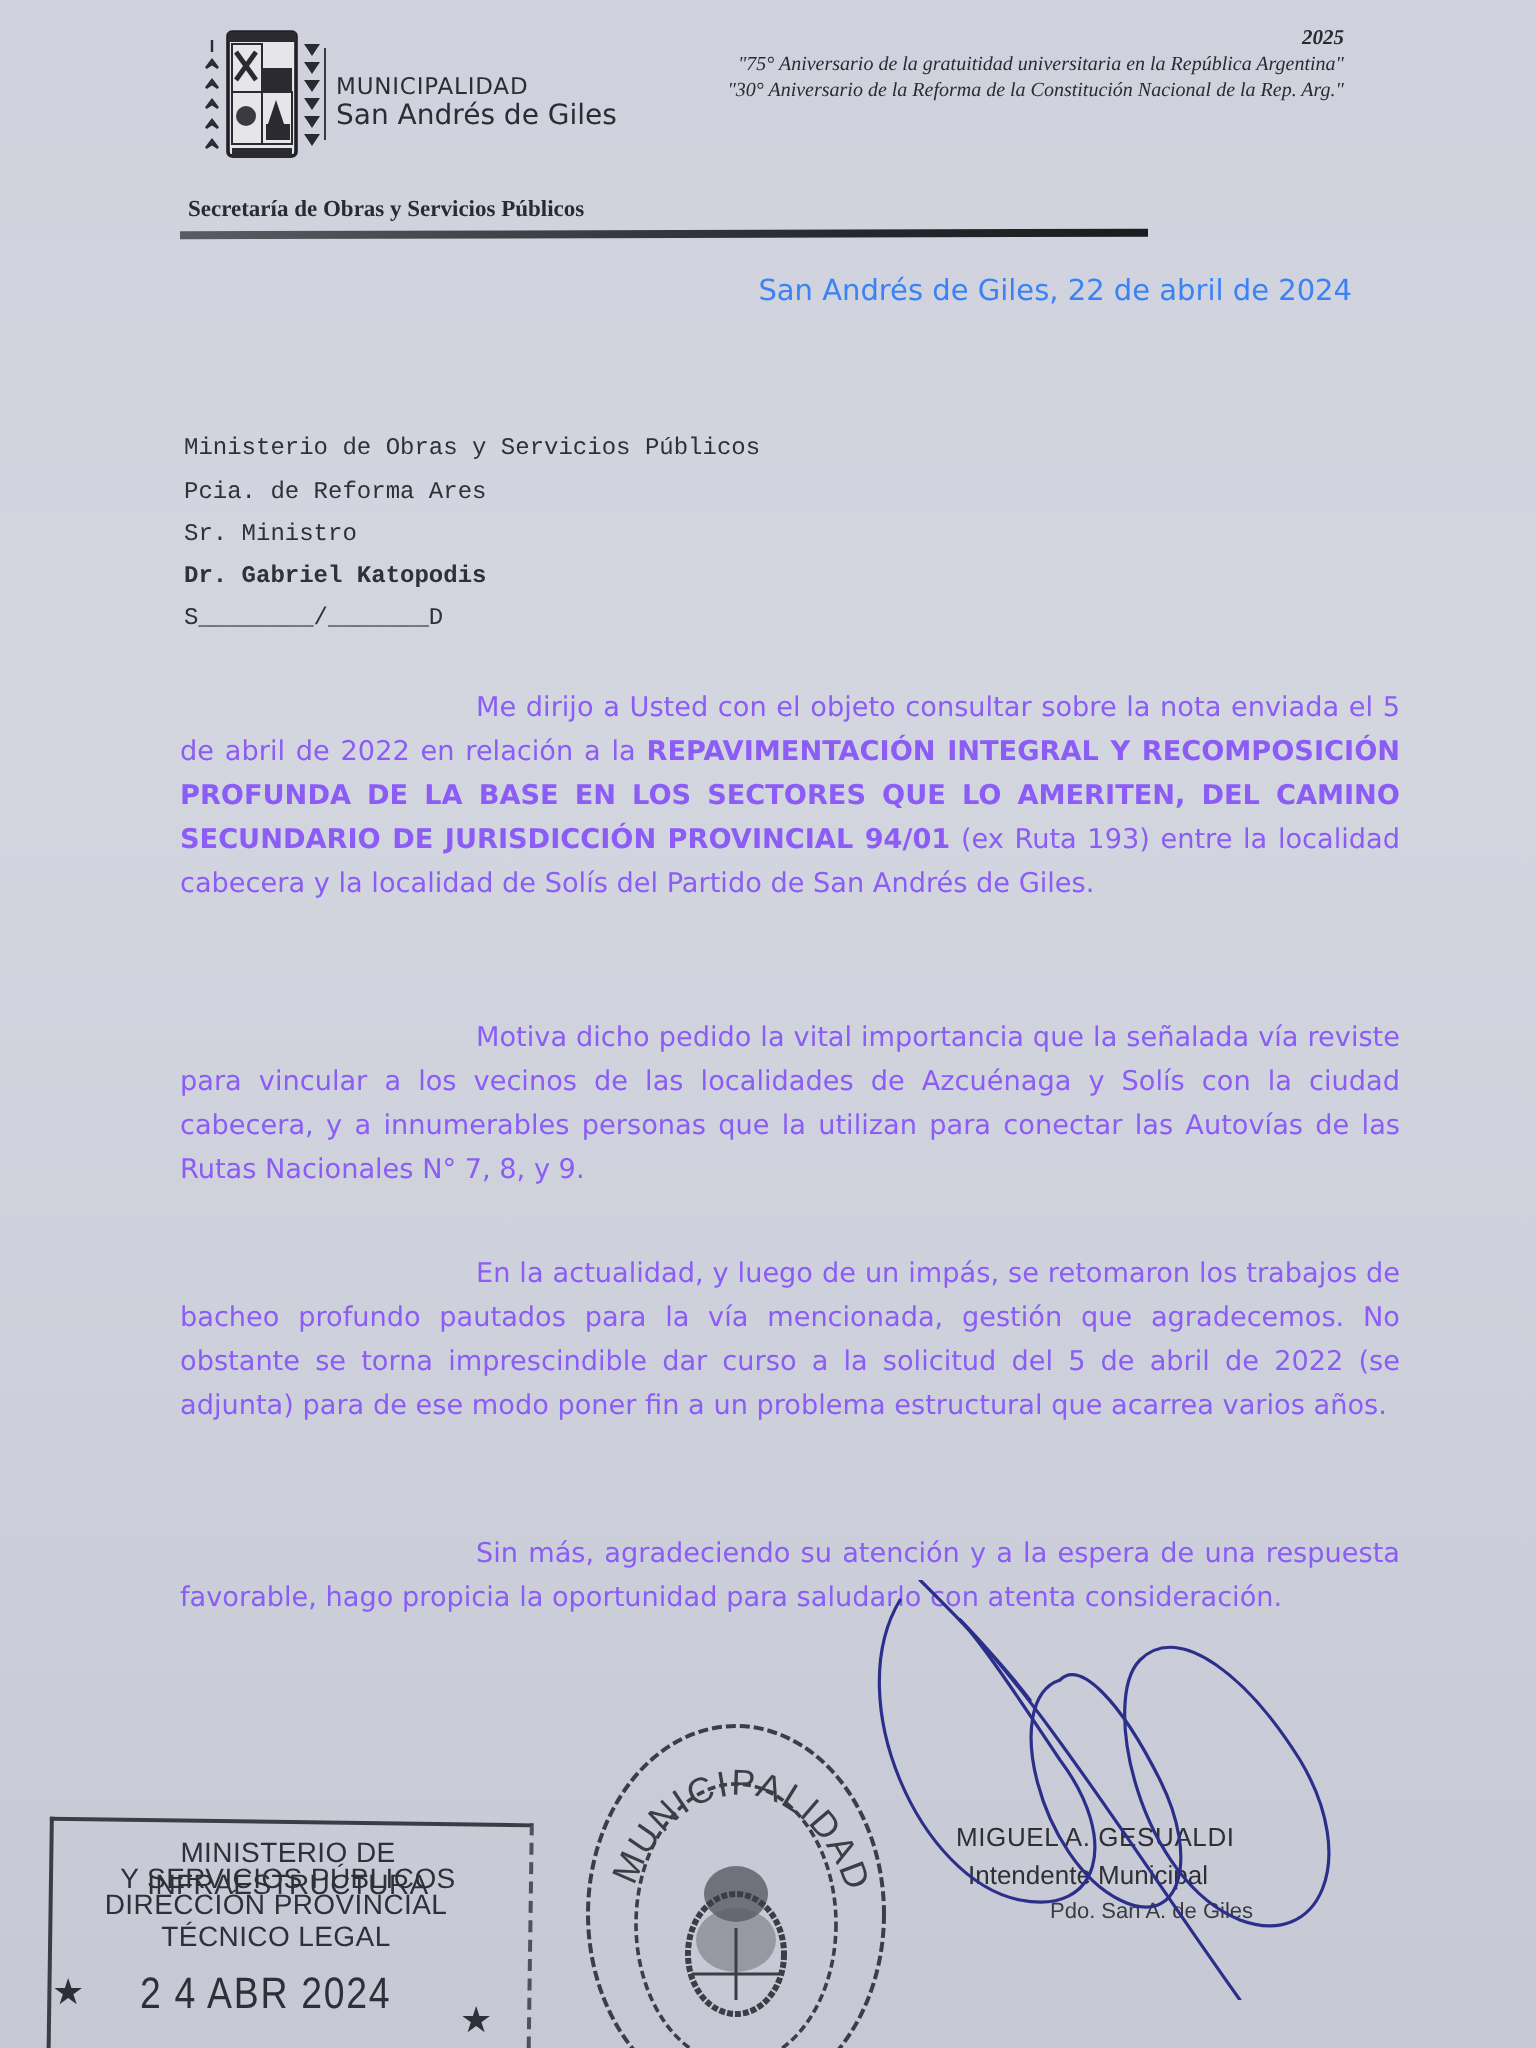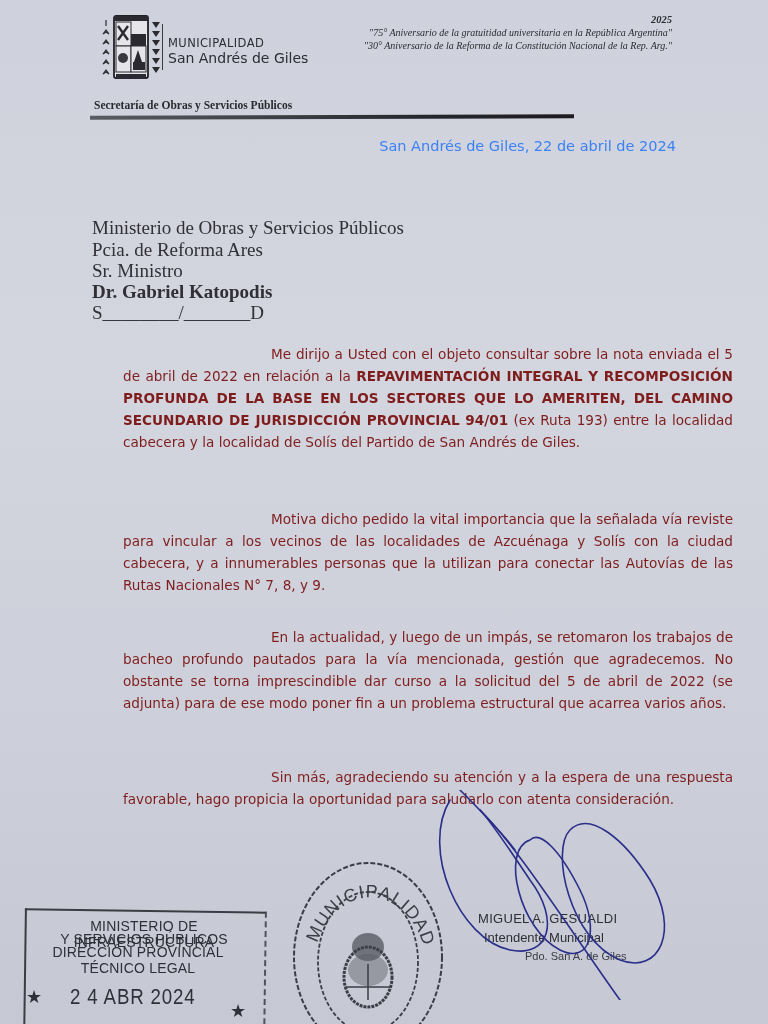--- a/index.html
+++ b/index.html
@@ -20,25 +20,25 @@
   .rule { left: 90px; top: 115px; width: 484px; height: 4px; background: linear-gradient(90deg, #5b5c63, #26272c 70%, #1c1c20); transform: rotate(-0.15deg); }
 
   .year { right: 96px; top: 14px; font-family: "Liberation Serif", serif; font-style: italic; font-weight: bold; font-size: 10.5px; }
   .motto1 { right: 96px; top: 27px; font-family: "Liberation Serif", serif; font-style: italic; font-size: 10px; }
   .motto2 { right: 96px; top: 40px; font-family: "Liberation Serif", serif; font-style: italic; font-size: 10px; }
 
   
   .date { right: 92px; top: 138px; font-family: "DejaVu Sans", sans-serif; font-size: 14.5px; color: #3b82f6; }
 
   
-  .addr { left: 92px; font-family: Liberation Serif, serif; font-size: 19px; color: #303036; }
+  .addr { left: 92px; font-family: Liberation Mono, monospace; font-size: 12px; color: #303036; }
   .addr.bold { font-weight: bold; }
 
   
-  .para { left: 90px; width: 610px; font-family: "DejaVu Sans", sans-serif; font-size: 13.6px; line-height: 22px; text-align: justify; text-align-last: left; color: #7f1d1d; margin-left: 33px; }
+  .para { left: 90px; width: 610px; font-family: "DejaVu Sans", sans-serif; font-size: 13.6px; line-height: 22px; text-align: justify; text-align-last: left; color: #8b5cf6; }
   .para .indent { display: inline-block; width: 148px; }
   .para b { font-weight: bold; }
 
   
   .stamp-box { left: 24px; top: 910px; width: 238px; height: 130px; border-top: 2px solid #3b3c44; border-left: 2px solid #3b3c44; border-right: 2px dashed #50515a; transform: rotate(0.8deg); }
   .stamp-line { left: 30px; text-align: center; width: 228px; font-family: "Liberation Sans", sans-serif; font-size: 14px; color: #2e2f38; letter-spacing: 0.2px; }
   .stamp-date { left: 70px; top: 984px; font-family: "Liberation Sans", sans-serif; font-size: 22px; color: #2e2f38; letter-spacing: 1px; transform: scaleX(0.85); transform-origin: left; }
   .star { font-size: 18px; color: #2e2f38; }
 
   

